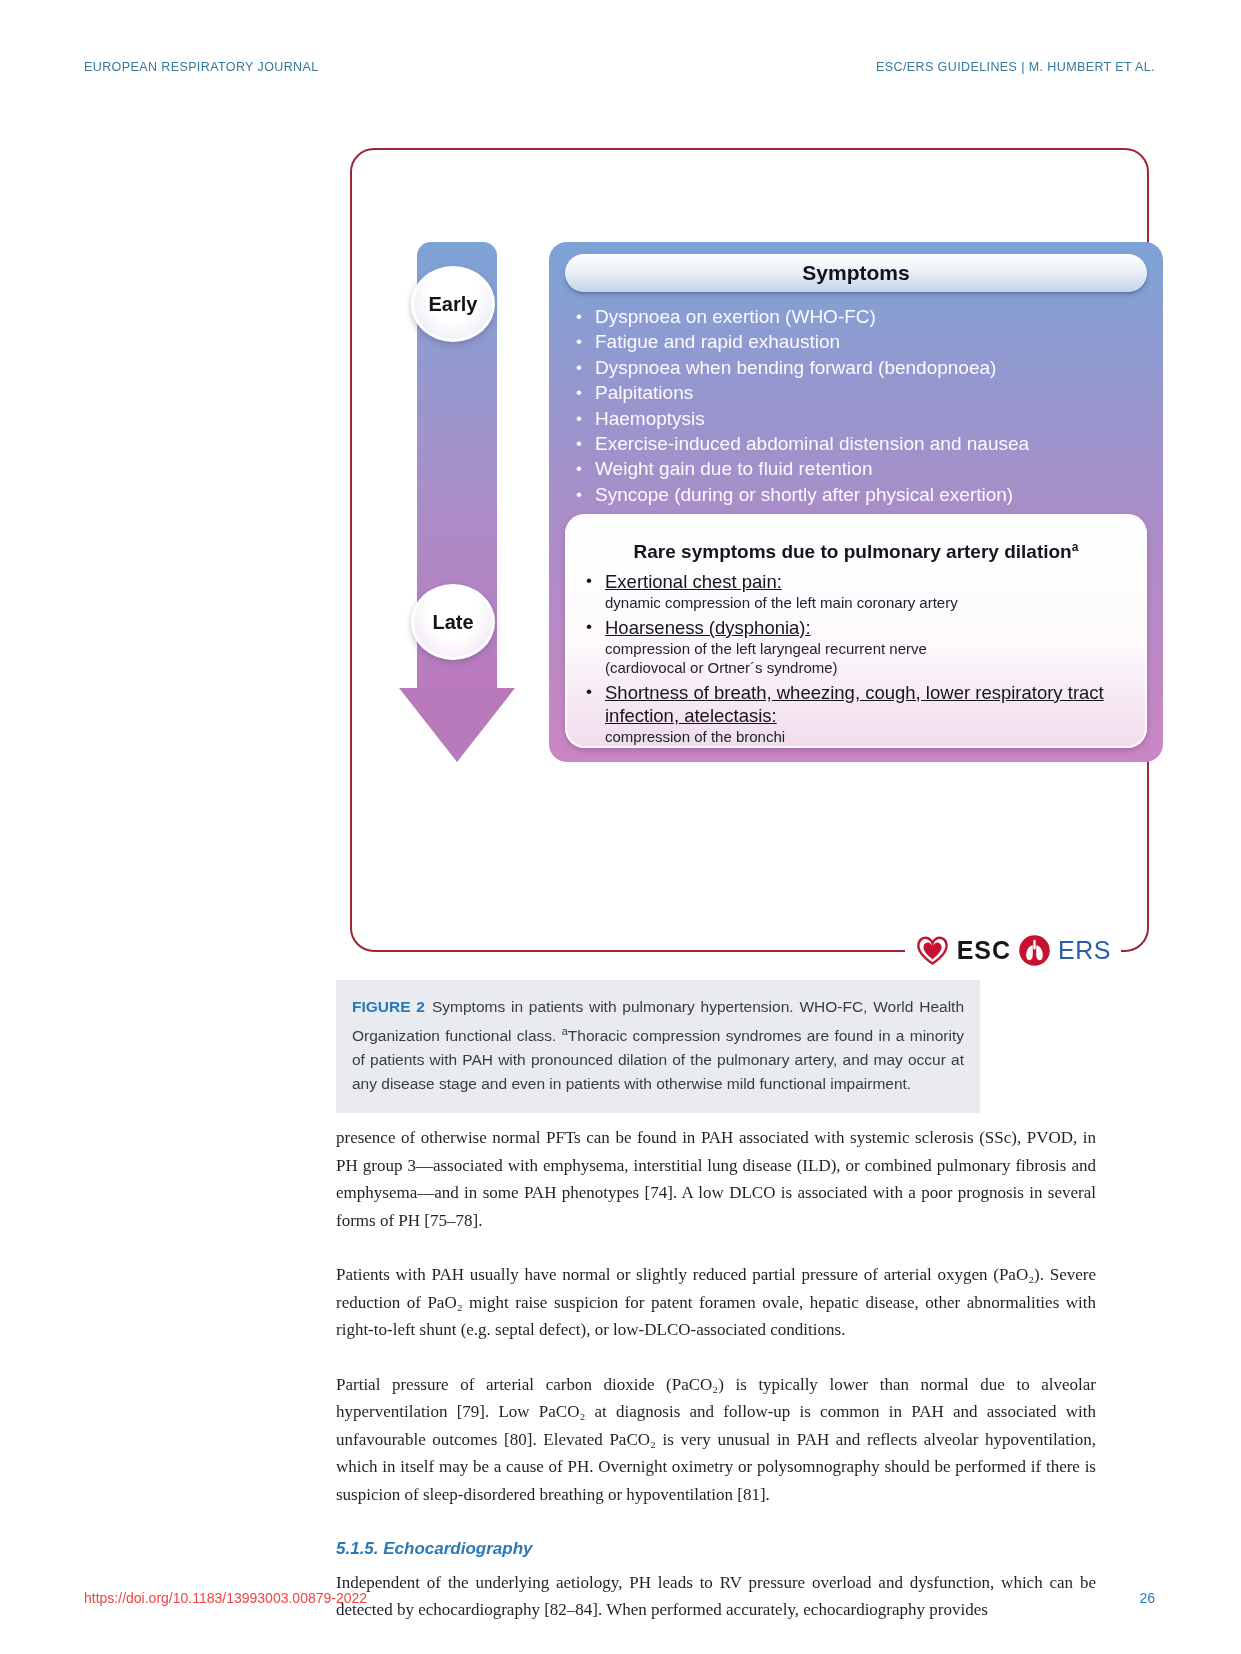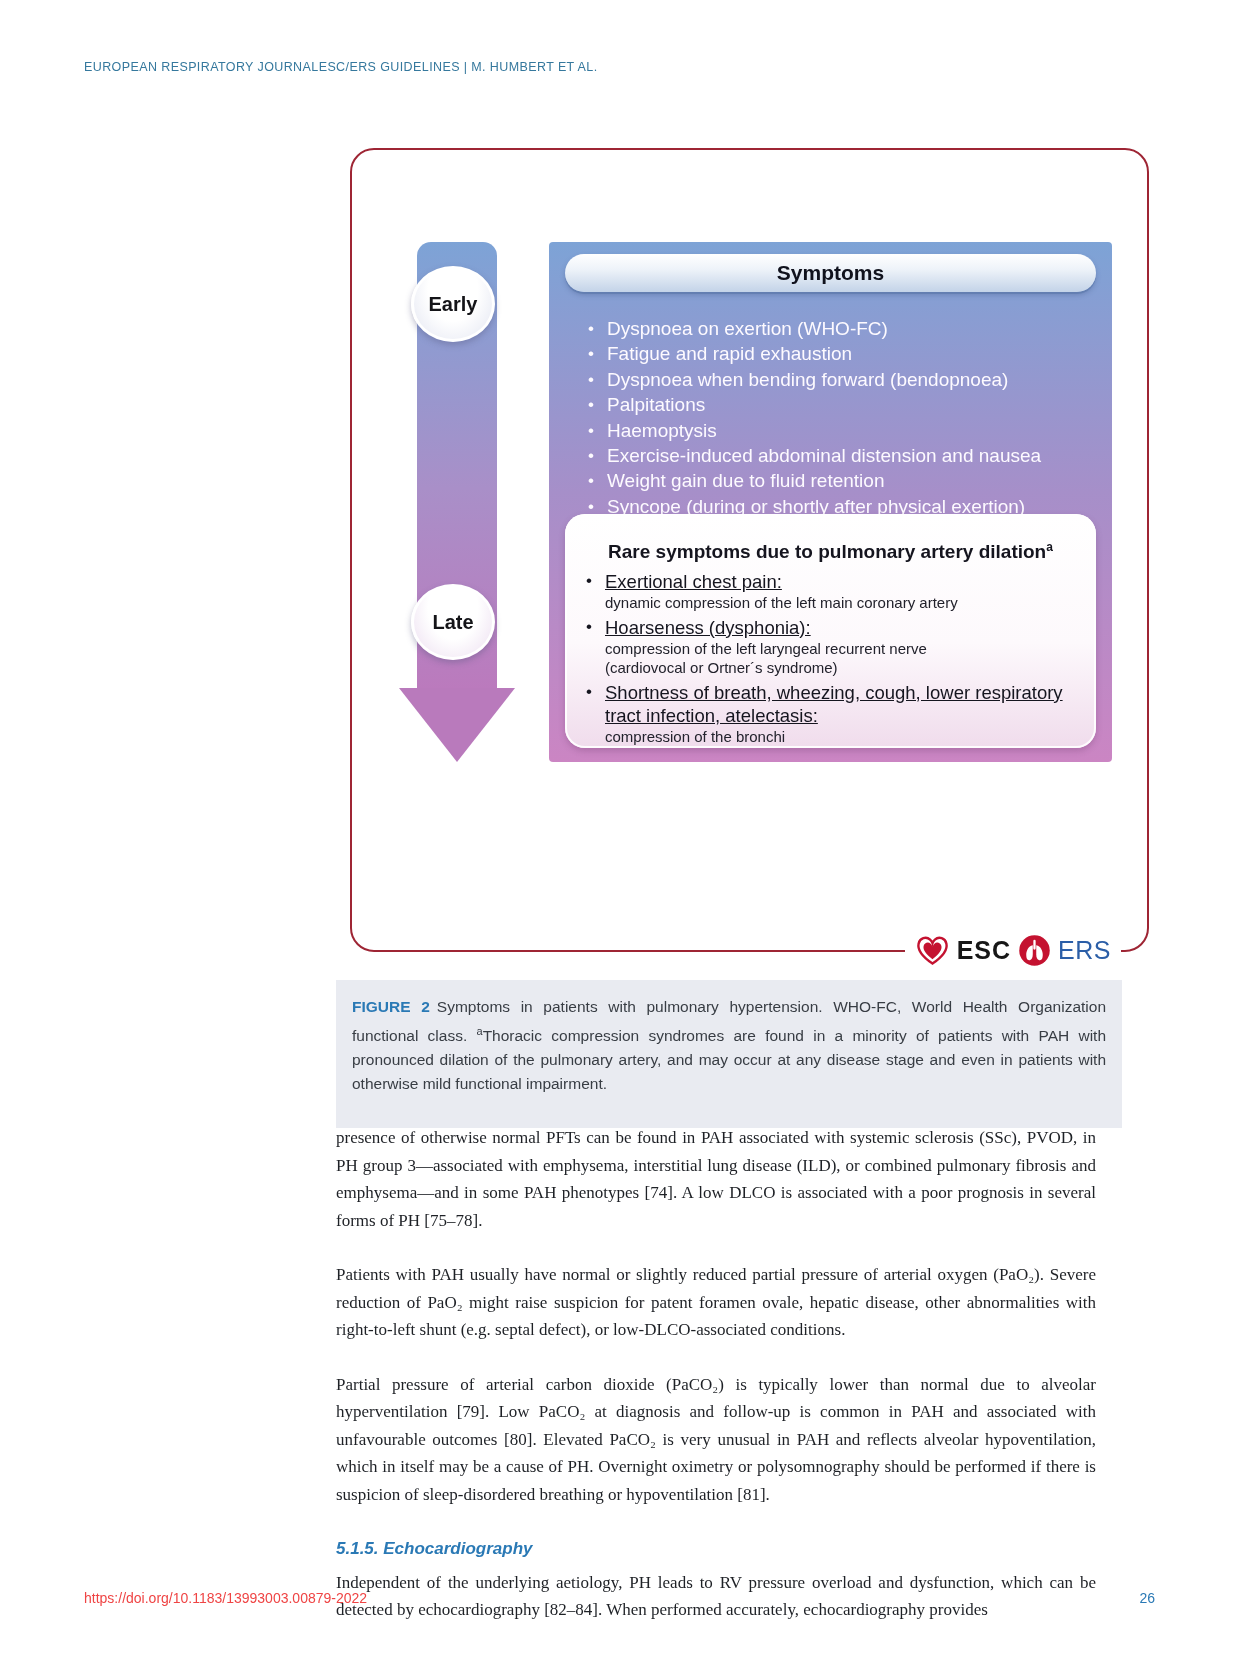--- a/index.html
+++ b/index.html
@@ -1,21 +1,21 @@
 <!DOCTYPE html>
 <html><head>
 <meta charset="utf-8">
 <style>
   html,body { margin:0; padding:0; background:#ffffff; }
   .page { position:relative; width:1241px; height:1654px; background:#fff; overflow:hidden;
           font-family:"Liberation Sans", sans-serif; }
 
   
   .page-header { position:absolute; top:60px; left:84px; right:86px;
-                 display:flex; justify-content:flex-start;
+                 display:flex; justify-content:space-between;
                  font-size:12.5px; letter-spacing:.4px; color:#35789d; }
 
   
   .figure-box { position:absolute; left:350px; top:148px; width:795px; height:800px;
                 border:2px solid #9e2534; border-radius:24px; background:#fff; }
 
   .arrow-shaft { position:absolute; left:65px; top:92px; width:80px; height:448px;
                  border-radius:14px 14px 0 0;
                  background:linear-gradient(#7da3d6, #a98fc8 55%, #bb7abd); }
   .arrow-head { position:absolute; left:47px; top:538px; width:0; height:0;
@@ -23,31 +23,31 @@
                 border-top:74px solid #b97abc; }
 
   .stage { position:absolute; left:59px; width:84px; height:76px; border-radius:50%;
            display:flex; align-items:center; justify-content:center;
            font-weight:700; font-size:20px; color:#141418;
            background:radial-gradient(ellipse at 50% 30%, #ffffff 45%, #e2e5f1 100%);
            border:3px solid #fff; box-shadow:0 3px 6px rgba(90,90,130,.4); box-sizing:border-box; }
   .stage.early { top:116px; }
   .stage.late  { top:434px; background:radial-gradient(ellipse at 50% 30%, #fff 45%, #ecdef0 100%); }
 
-  .symptoms-panel { position:absolute; left:197px; top:92px; width:563px; height:520px;
-                    border-radius:4px;
+  .symptoms-panel { position:absolute; left:197px; top:92px; width:614px; height:520px;
+                    border-radius:18px;
                     background:linear-gradient(#7da3d6, #a68fc9 48%, #cb85c3); }
   .symptoms-pill { position:absolute; left:16px; right:16px; top:12px; height:38px;
                    border-radius:19px;
                    background:linear-gradient(#ffffff, #eef3f9 40%, #c3d3e8);
                    box-shadow:0 2px 0 rgba(90,120,170,.6), 0 3px 5px rgba(60,80,130,.35);
                    display:flex; align-items:center; justify-content:center;
                    font-weight:700; font-size:21px; color:#10121d; }
   .symptoms-list { position:absolute; top:62px; left:22px; right:8px;
-                   list-style:none; margin:12px; padding:0; }
+                   list-style:none; margin:0; padding:0; }
   .symptoms-list li { font-size:19px; line-height:25.4px; color:#fdfaff;
                       padding-left:24px; position:relative; }
   .symptoms-list li::before { content:"\2022"; position:absolute; left:5px; font-size:17px; }
 
   .rare-box { position:absolute; left:16px; right:16px; top:272px; bottom:14px;
               border-radius:20px;
               background:linear-gradient(#ffffff, #fdf9fc 55%, #f0dcec);
               box-shadow:inset 0 0 0 2px rgba(255,255,255,.9), 0 3px 6px rgba(110,60,105,.3);
               padding:24px 14px 8px; box-sizing:border-box; }
   .rare-title { text-align:center; font-weight:700; font-size:19px; color:#15151f; margin:2px 0 7px; }
@@ -60,22 +60,22 @@
   .rare-sub  { font-size:15px; line-height:19.5px; color:#22222c; }
 
   .logos { position:absolute; right:26px; bottom:-19px; height:38px; background:#fff;
            display:flex; align-items:center; gap:7px; padding:0 10px; }
   .esc-text { font-size:25px; font-weight:700; color:#171717; letter-spacing:1px;
               line-height:38px; }
   .ers-text { font-size:25px; font-weight:500; color:#2b5ea7; letter-spacing:.5px;
               line-height:38px; }
 
   
-  .caption { position:absolute; left:336px; top:980px; width:786px; box-sizing:border-box;
-             background:#e9ebf1; padding:15px 16px 32px;
+  .caption { position:absolute; left:336px; top:980px; width:644px; box-sizing:border-box;
+             background:#e9ebf1; padding:15px 16px 17px;
              font-size:15.5px; line-height:24px; color:#383d44; text-align:justify; }
   .cap-label { color:#2a79b5; font-weight:700; margin-right:7px; }
   .caption sup { font-size:11px; }
 
   
   .body-text { position:absolute; left:336px; top:1124px; width:760px;
                font-family:"Liberation Serif", serif; font-size:17px; line-height:27.5px;
                color:#1e2126; text-align:justify; }
   .body-text p { margin:0 0 27px; }
   .section-heading { font-family:"Liberation Sans", sans-serif; font-style:italic;

